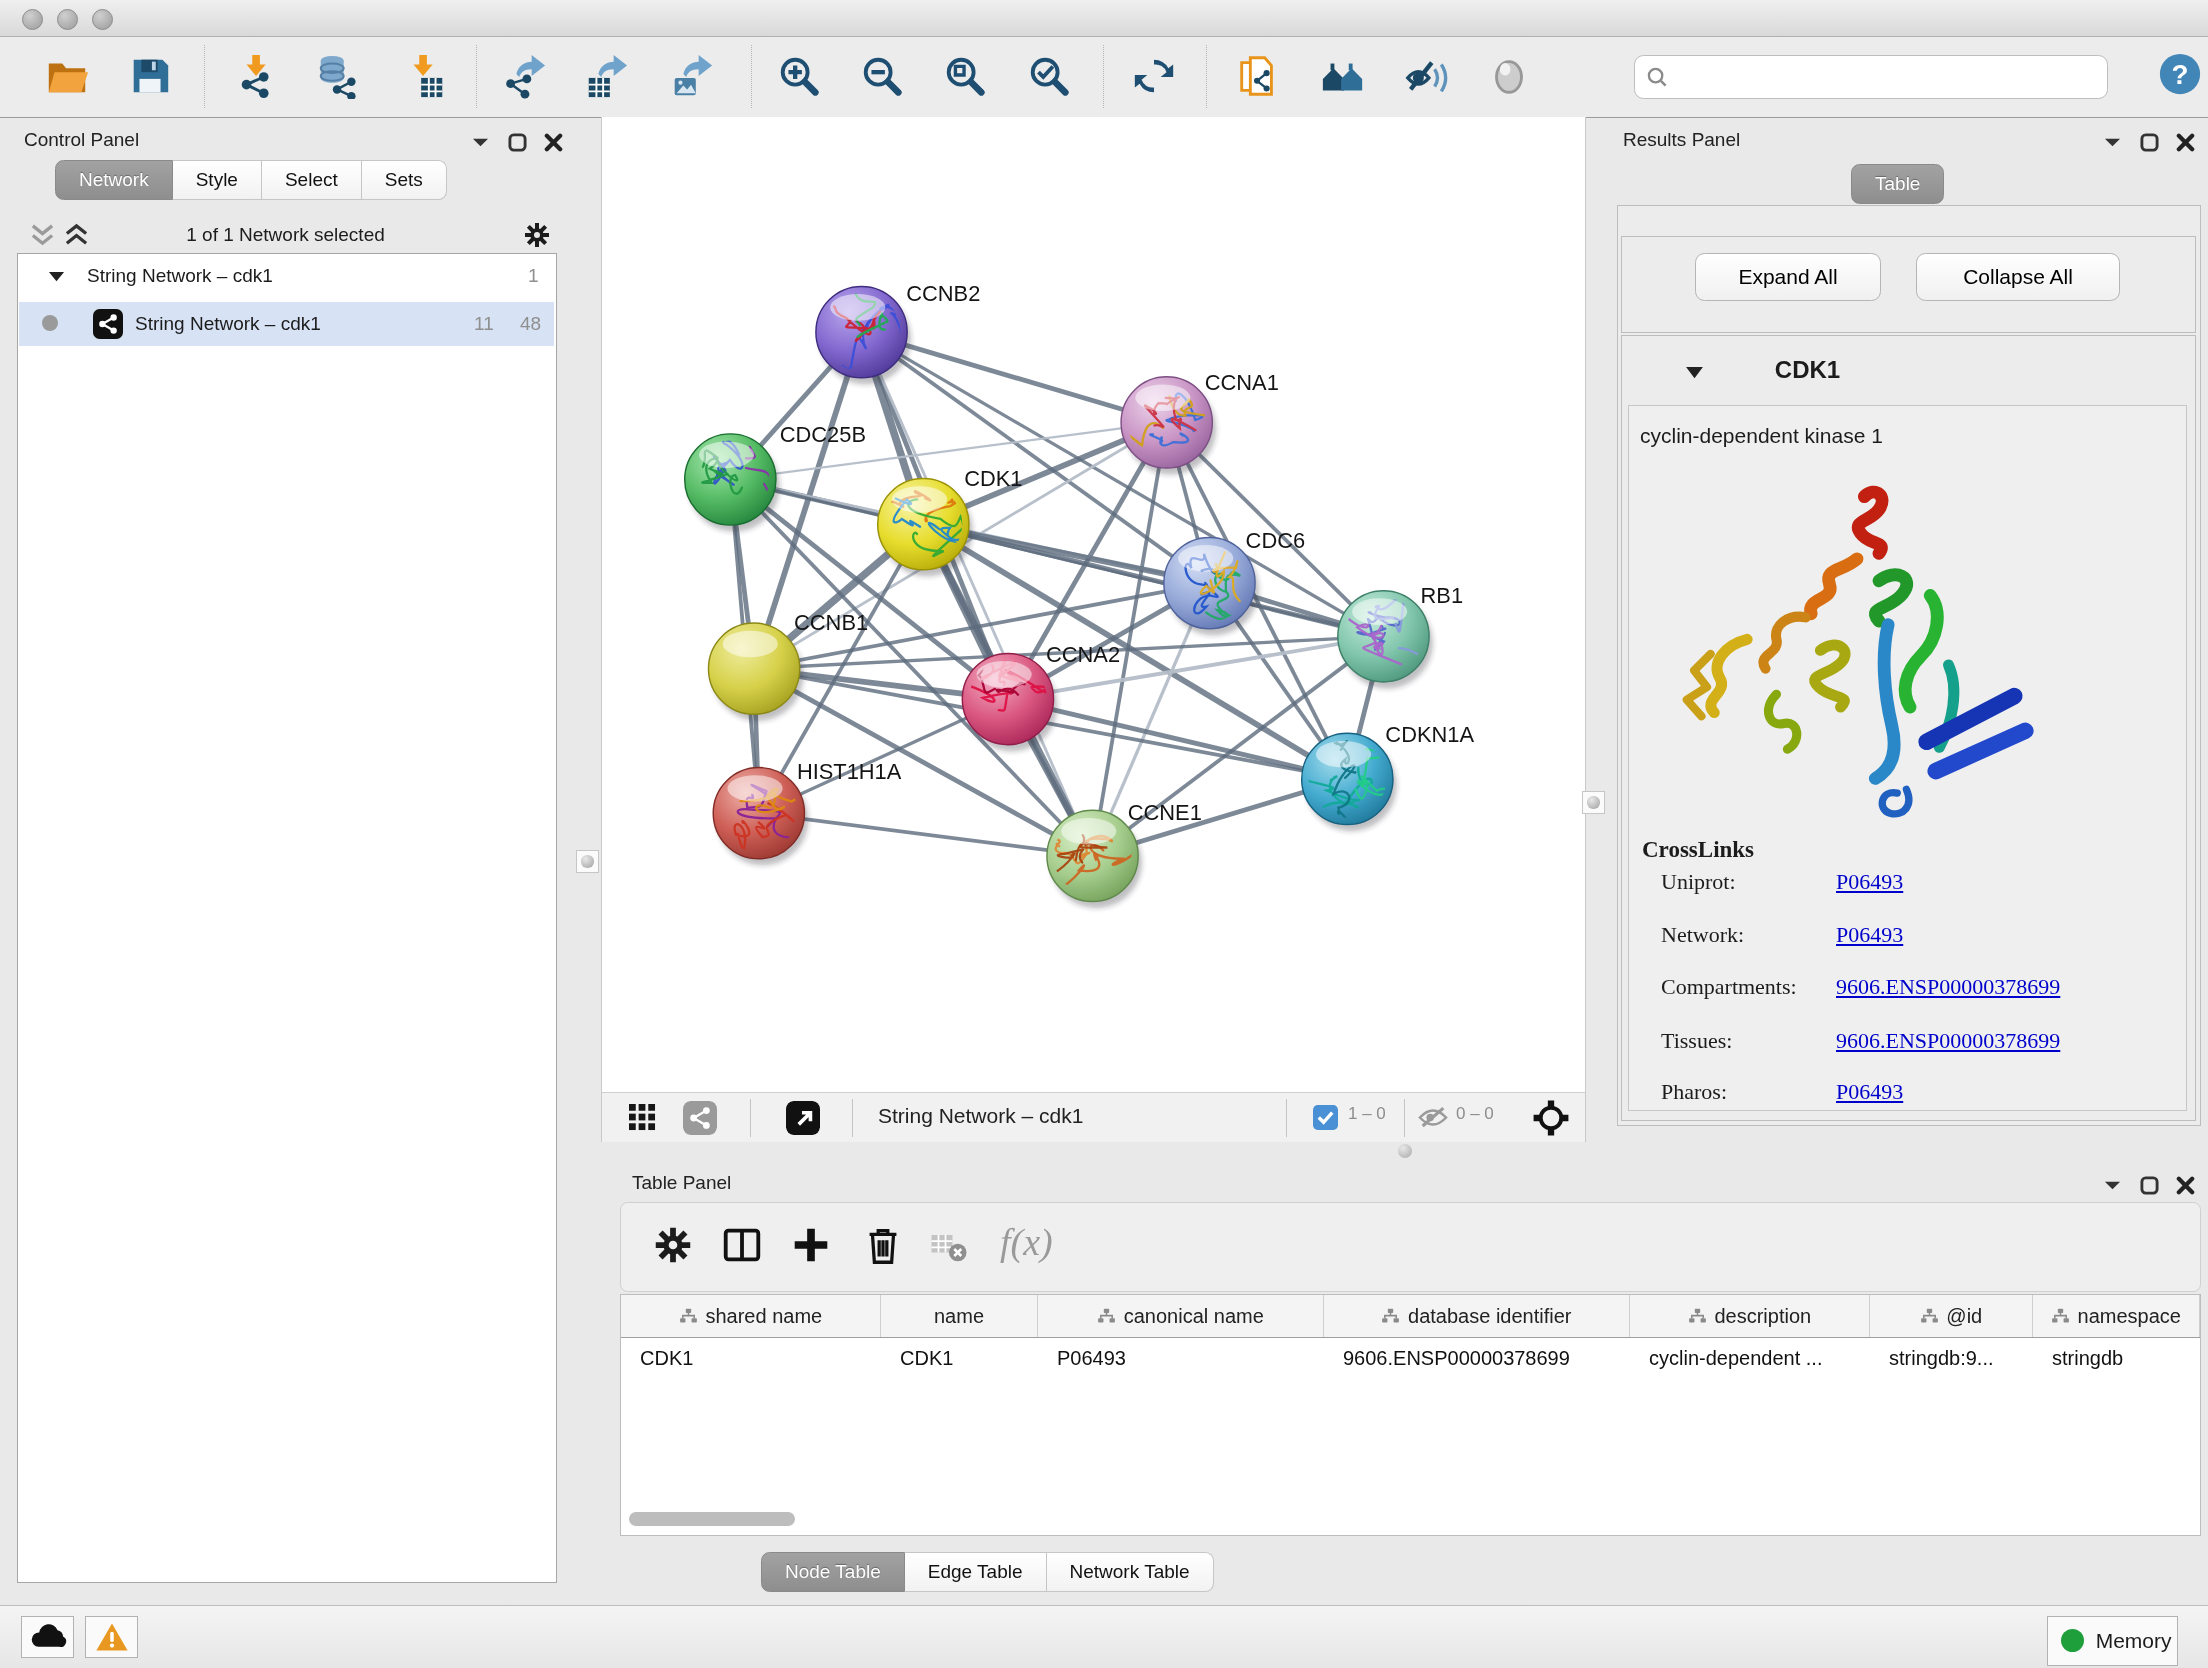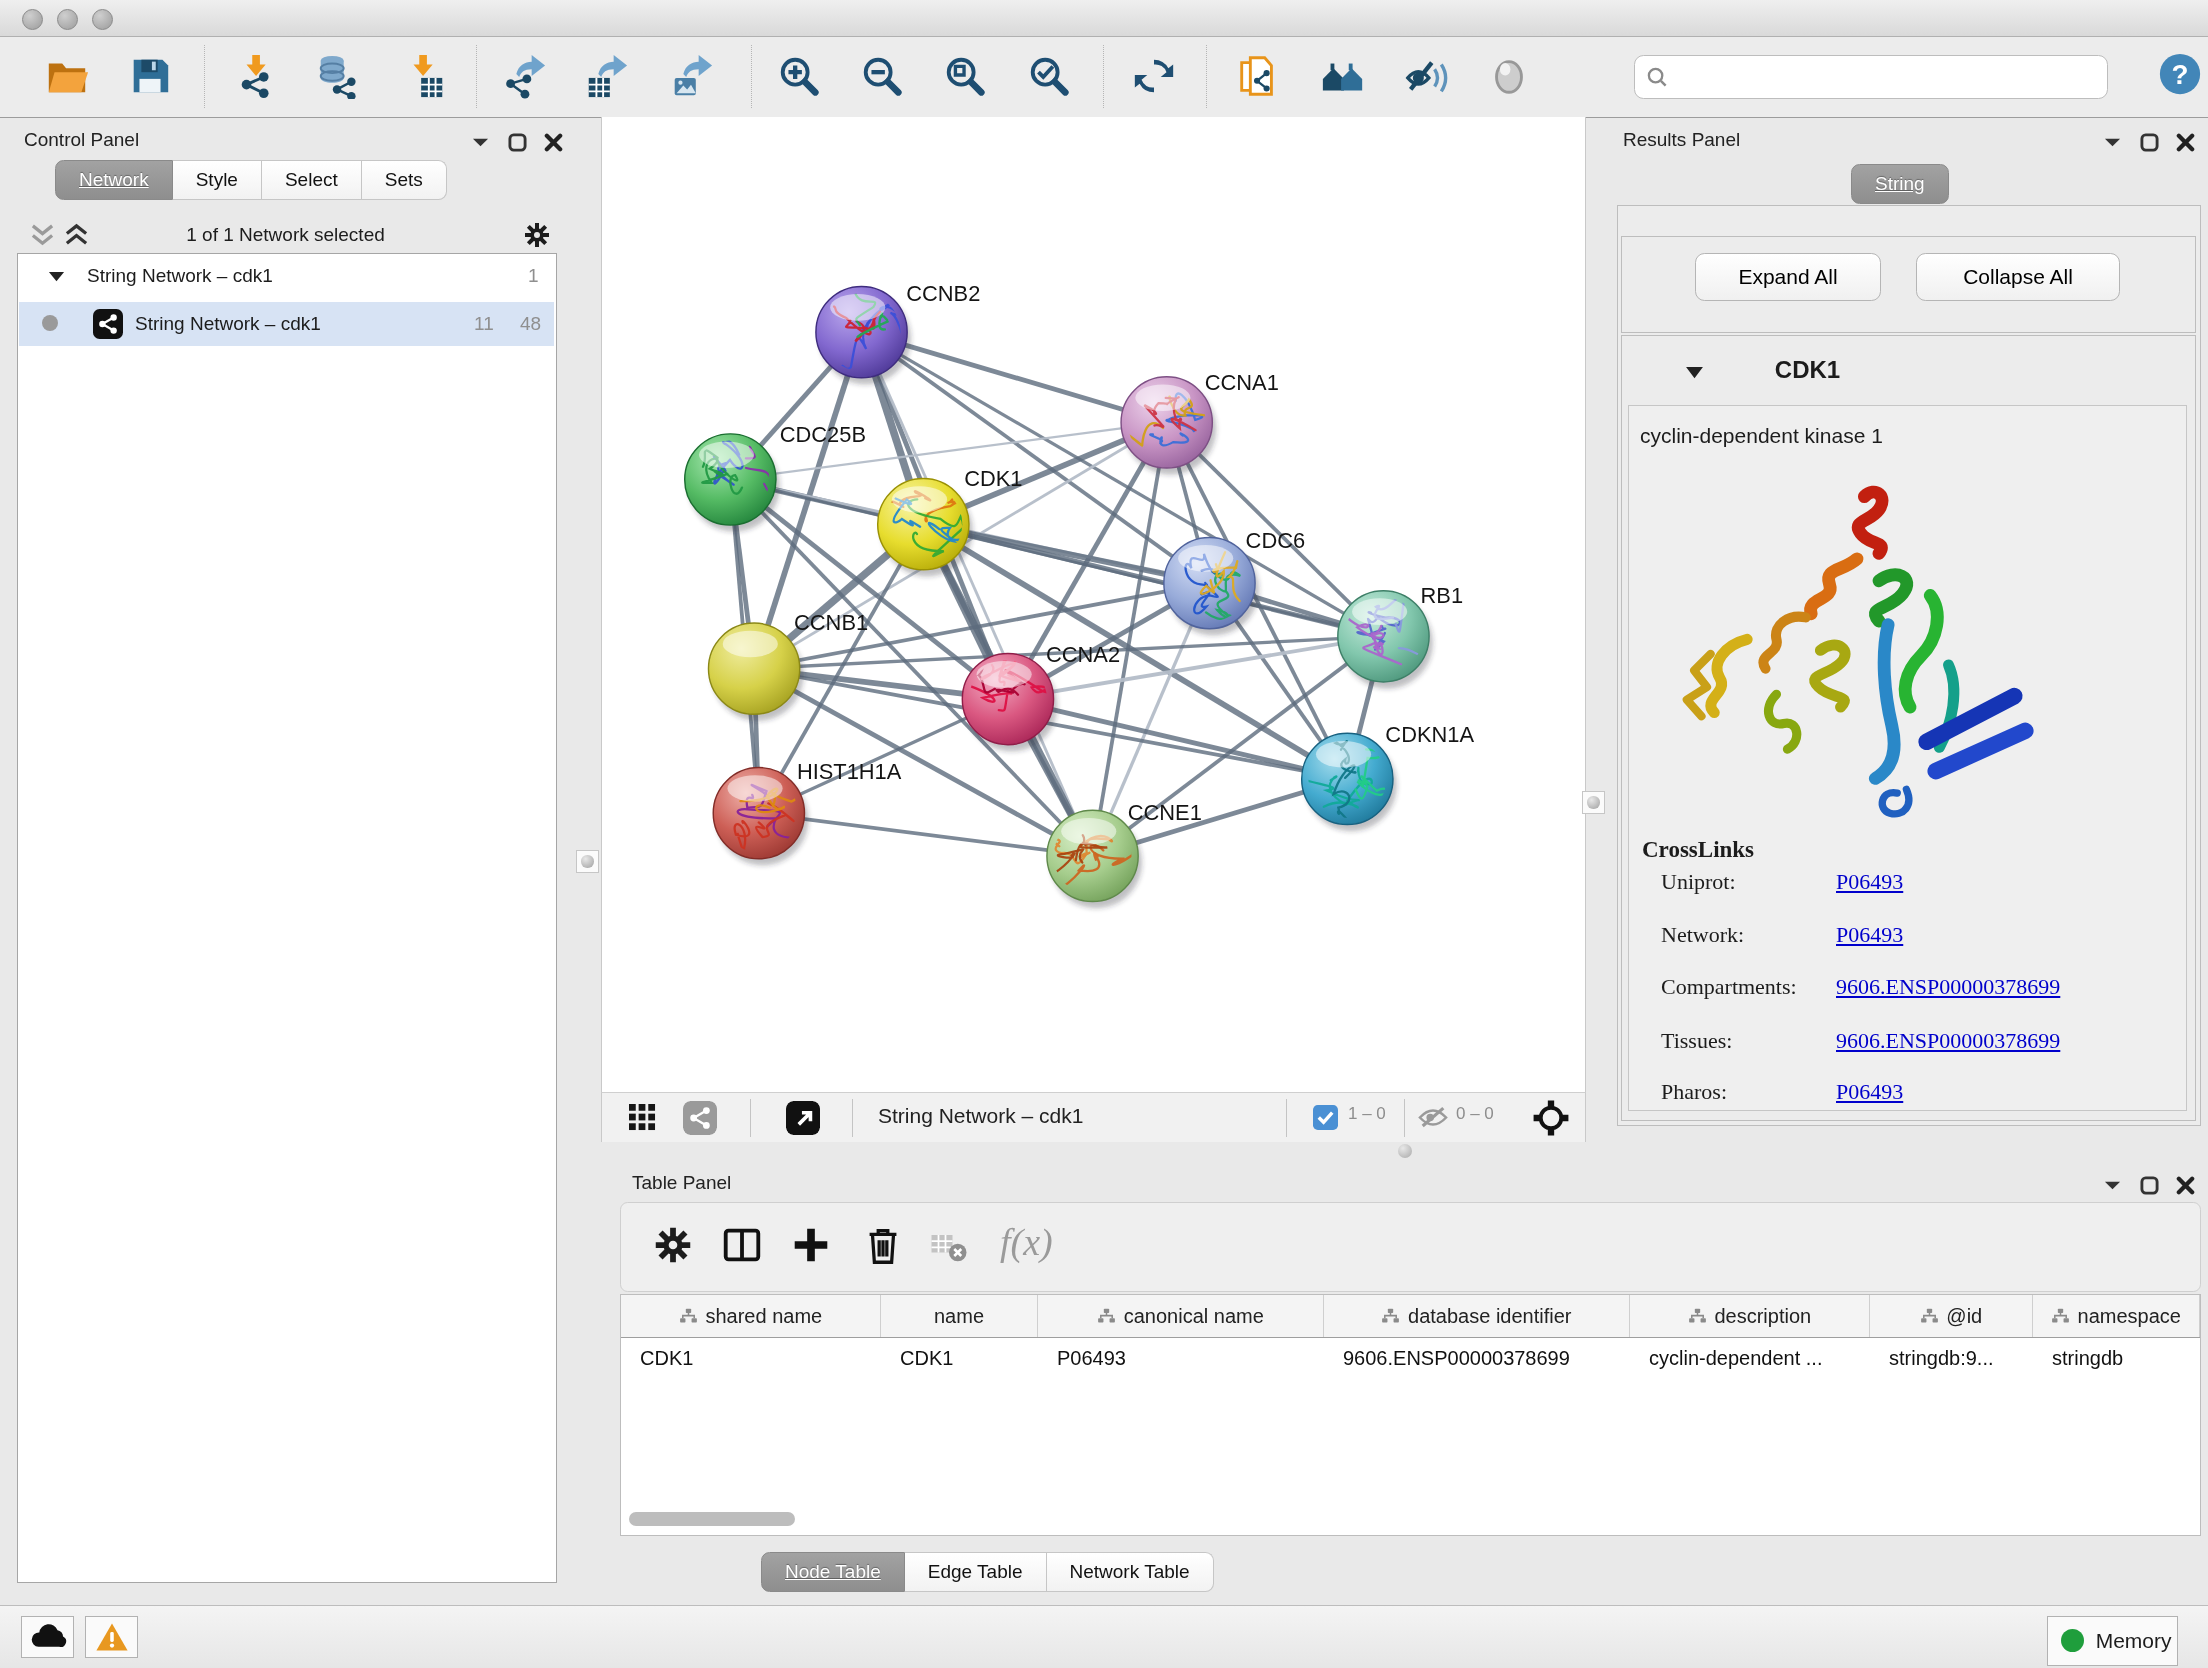--- a/index.html
+++ b/index.html
@@ -19,21 +19,21 @@
   .tbtn svg{width:46px;height:46px;display:block;}
   .vsep{position:absolute;top:7.6px;height:63px;border-left:1.9px dotted #b5b5b5;}
   #searchbox{left:1634px;top:18px;width:472px;height:42px;background:#fff;border:1px solid #bdbdbd;border-radius:9.5px;}
   #searchbox input{position:absolute;left:42px;top:3.8px;width:418px;height:32px;border:none;outline:none;font-size:19px;background:transparent;}
   
   .tabrow{display:flex;}
   .tab{height:38px;line-height:38px;padding:0 23px;background:linear-gradient(#ffffff,#f2f2f2);
        border:1px solid #c6c6c6;border-left:none;font-size:19px;color:#111;cursor:pointer;white-space:nowrap;}
   .tab:first-child{border-left:1px solid #c6c6c6;border-radius:8.6px 0 0 8.6px;}
   .tab:last-child{border-radius:0 8.6px 8.6px 0;}
-  .tab.sel{background:linear-gradient(#a2a2a2,#8e8e8e);color:#fff;border-color:#8a8a8a;text-shadow:0 -1px 1px rgba(0,0,0,.35);text-decoration:underline;}
+  .tab.sel{background:linear-gradient(#a2a2a2,#8e8e8e);color:#fff;border-color:#8a8a8a;text-shadow:0 -1px 1px rgba(0,0,0,.35);}
   .ptitle{font-size:19px;color:#222;}
   .wctls{display:flex;gap:17px;align-items:center;}
   .wctls svg{display:block;}
   
   #cp-box{left:17px;top:253px;width:538px;height:1328px;background:#fff;border:1px solid #a6a6a6;}
   .treerow{position:absolute;left:1px;width:535px;height:42px;font-size:19px;}
   .cnt{position:absolute;color:#8f8f8f;font-size:19px;}
   
   #canvas{left:601px;top:117px;width:983px;height:975px;background:#fff;border-left:1px solid #c9c9c9;border-right:1px solid #c9c9c9;}
   #nettb{left:601px;top:1092px;width:983px;height:49px;background:#f1f1f1;border-top:1px solid #cfcfcf;border-left:1px solid #c9c9c9;border-right:1px solid #c9c9c9;}
@@ -673,21 +673,21 @@
   <svg width="21" height="17" viewBox="0 0 22 18">
       <path d="M3 5l8 8 8-8z" fill="#333"></path>
     </svg>
   <svg width="19" height="19" viewBox="0 0 20 20">
       <rect x="2" y="2" width="16" height="16" rx="4" fill="none" stroke="#333" stroke-width="3"></rect>
     </svg>
   <svg width="19" height="19" viewBox="0 0 20 20">
       <path d="M3 3l14 14M17 3L3 17" stroke="#222" stroke-width="4.5" stroke-linecap="round"></path>
     </svg>
 </div>
-<div class="abs tab sel" style="left:1851px;top:164px;border-radius:8.6px;border-left:1px solid #8a8a8a">String</div>
+<div class="abs tab sel" style="left:1851px;top:164px;border-radius:8.6px;border-left:1px solid #8a8a8a">Table</div>
 <div id="rp-outer" class="abs"></div>
 <div id="rp-expandbox" class="abs"></div>
 <button class="rbtn" style="left:1695px;top:253px;width:186px">Expand All</button>
 <button class="rbtn" style="left:1916px;top:253px;width:204px">Collapse All</button>
 <div id="rp-section" class="abs"></div>
 <svg class="abs" style="left:1685px;top:365px" width="19" height="15" viewBox="0 0 20 16">
     <path d="M1 2l9 12 9-12z" fill="#222"></path>
   </svg>
 <div class="abs" style="left:1741px;top:356px;width:133px;text-align:center;font-size:24px;font-weight:bold">CDK1</div>
 <div id="rp-inner" class="abs"></div>

